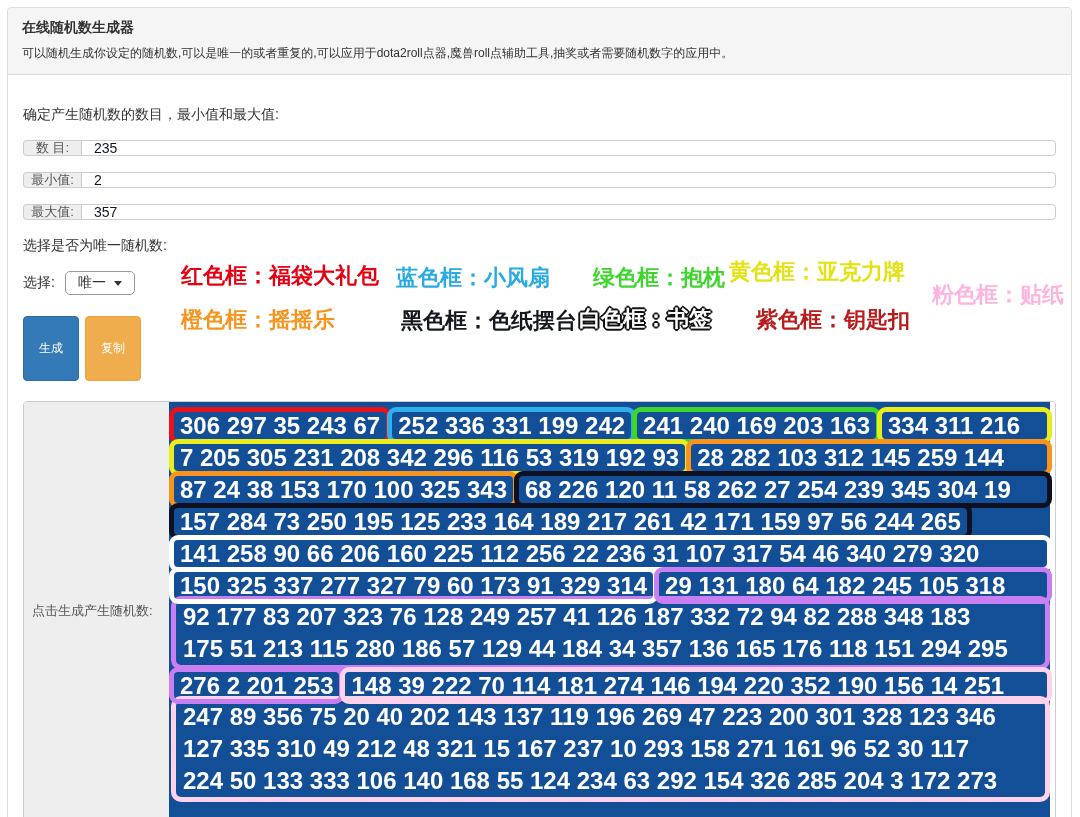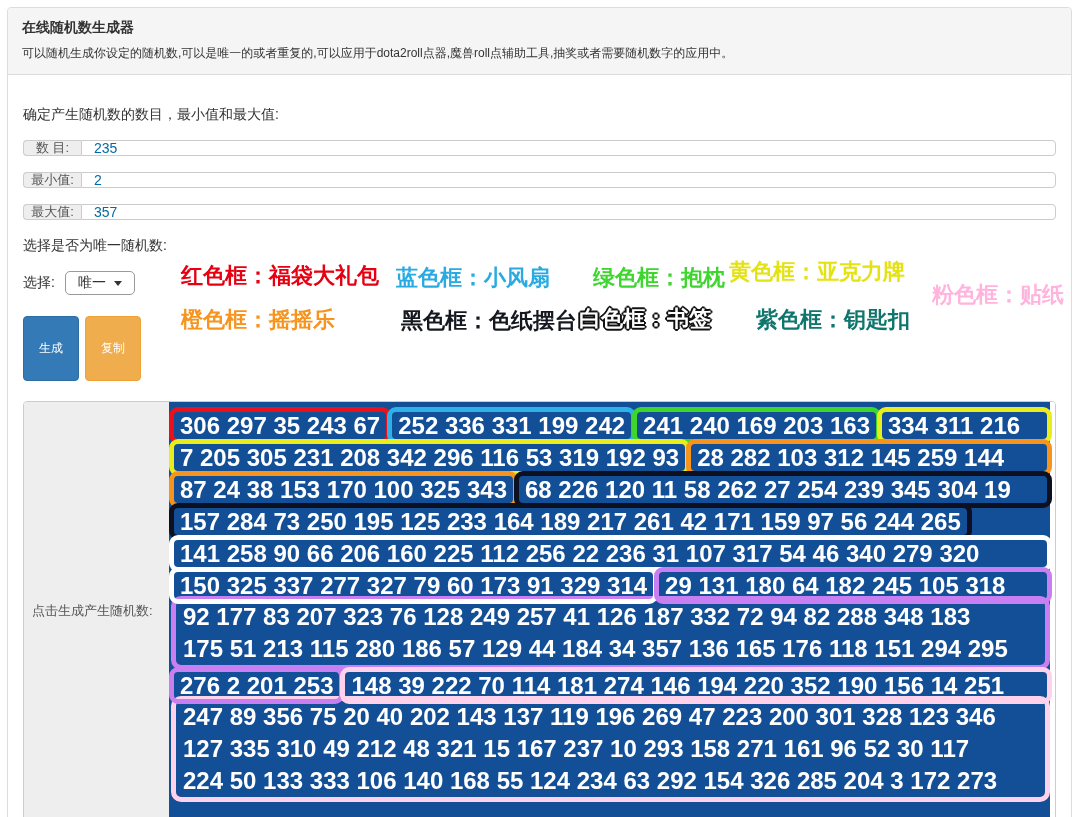--- a/index.html
+++ b/index.html
@@ -14,21 +14,21 @@
     padding:11px 14px 12px; border-radius:4px 4px 0 0; }
   .ttl { font-size:14px; font-weight:bold; color:#333; }
   .desc { font-size:12px; color:#333; margin-top:8px; }
   .panel-body { padding:0 15px 15px; }
   .instruction { font-size:14px; padding-top:31px; }
   .igroup { display:flex; margin-top:16px; height:16px; }
   .addon { width:58px; background:#eee; border:1px solid #ccc; border-right:0;
     border-radius:4px 0 0 4px; display:flex; align-items:center; justify-content:center;
     font-size:13px; color:#555; flex:none; }
   .tinput { flex:1; border:1px solid #ccc; border-radius:0 4px 4px 0; font-size:14px;
-    color:#0369a1; padding:0 12px; outline:none; min-width:0; font-family:inherit; }
+    color:#0f172a; padding:0 12px; outline:none; min-width:0; font-family:inherit; }
   .q { font-size:14px; margin-top:17px; }
   .select-row { display:flex; align-items:center; margin-top:16px; }
   .select-label { font-size:14px; }
   .uni-select { margin-left:10px; width:70px; height:24px; border:1px solid #999;
     border-radius:5px; display:flex; align-items:center; justify-content:center; gap:8px;
     font-size:14px; cursor:pointer; background:#fff; }
   .chev { width:0; height:0; border-left:4px solid transparent; border-right:4px solid transparent;
     border-top:5px solid #333; }
   .btn-row { margin-top:21px; display:flex; gap:6px; }
   .btn { font-size:12px; color:#fff; border-radius:4px; padding:23px 15px;
@@ -45,21 +45,21 @@
   .ob { text-shadow:-2px 0 #111,2px 0 #111,0 -2px #111,0 2px #111,
     -1px -1px #111,1px 1px #111,-1px 1px #111,1px -1px #111; }
   .lg-red{color:#e60012; left:165px; top:261px;}
   .lg-blue{color:#29abe2; left:380px; top:263px;}
   .lg-green{color:#3ed52f; left:577px; top:263px;}
   .lg-yellow{color:#e4e212; left:713px; top:257px;}
   .lg-pink{color:#ffb3dd; left:916px; top:280px;}
   .lg-orange{color:#f7941d; left:165px; top:305px;}
   .lg-black{color:#15181f; left:385px; top:306px;}
   .lg-white{color:#ffffff; left:563px; top:304px;}
-  .lg-purple{color:#0f766e; left:740px; top:305px;}
+  .lg-purple{color:#b91c1c; left:740px; top:305px;}
 
   
   .output-group { display:flex; margin-top:20px; border:1px solid #ccc; border-radius:4px;
     height:560px; overflow:hidden; }
   .output-label-zone { width:145px; flex:none; background:#eee; padding:200px 0 0 8px;
     font-size:13px; color:#555; }
   .num-host { flex:1; background:#fff; }
   .num-area { background:#134f96; width:881px; height:100%; padding:5px 0 0 2px; }
 
   .nrow { display:flex; align-items:flex-start; height:32px; white-space:pre;

